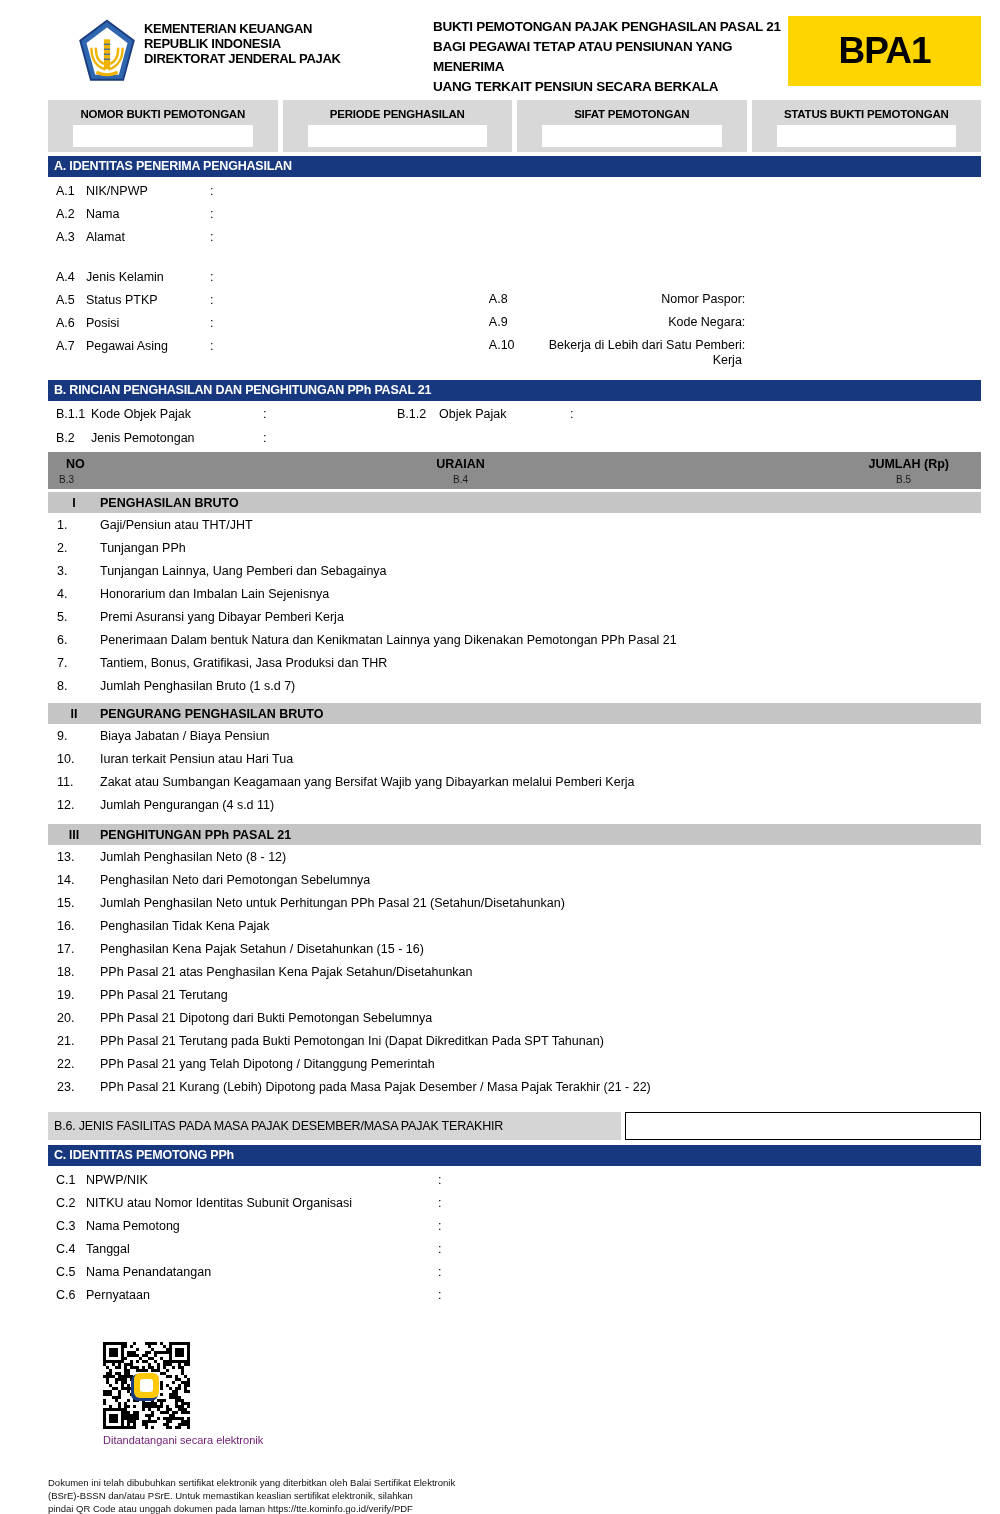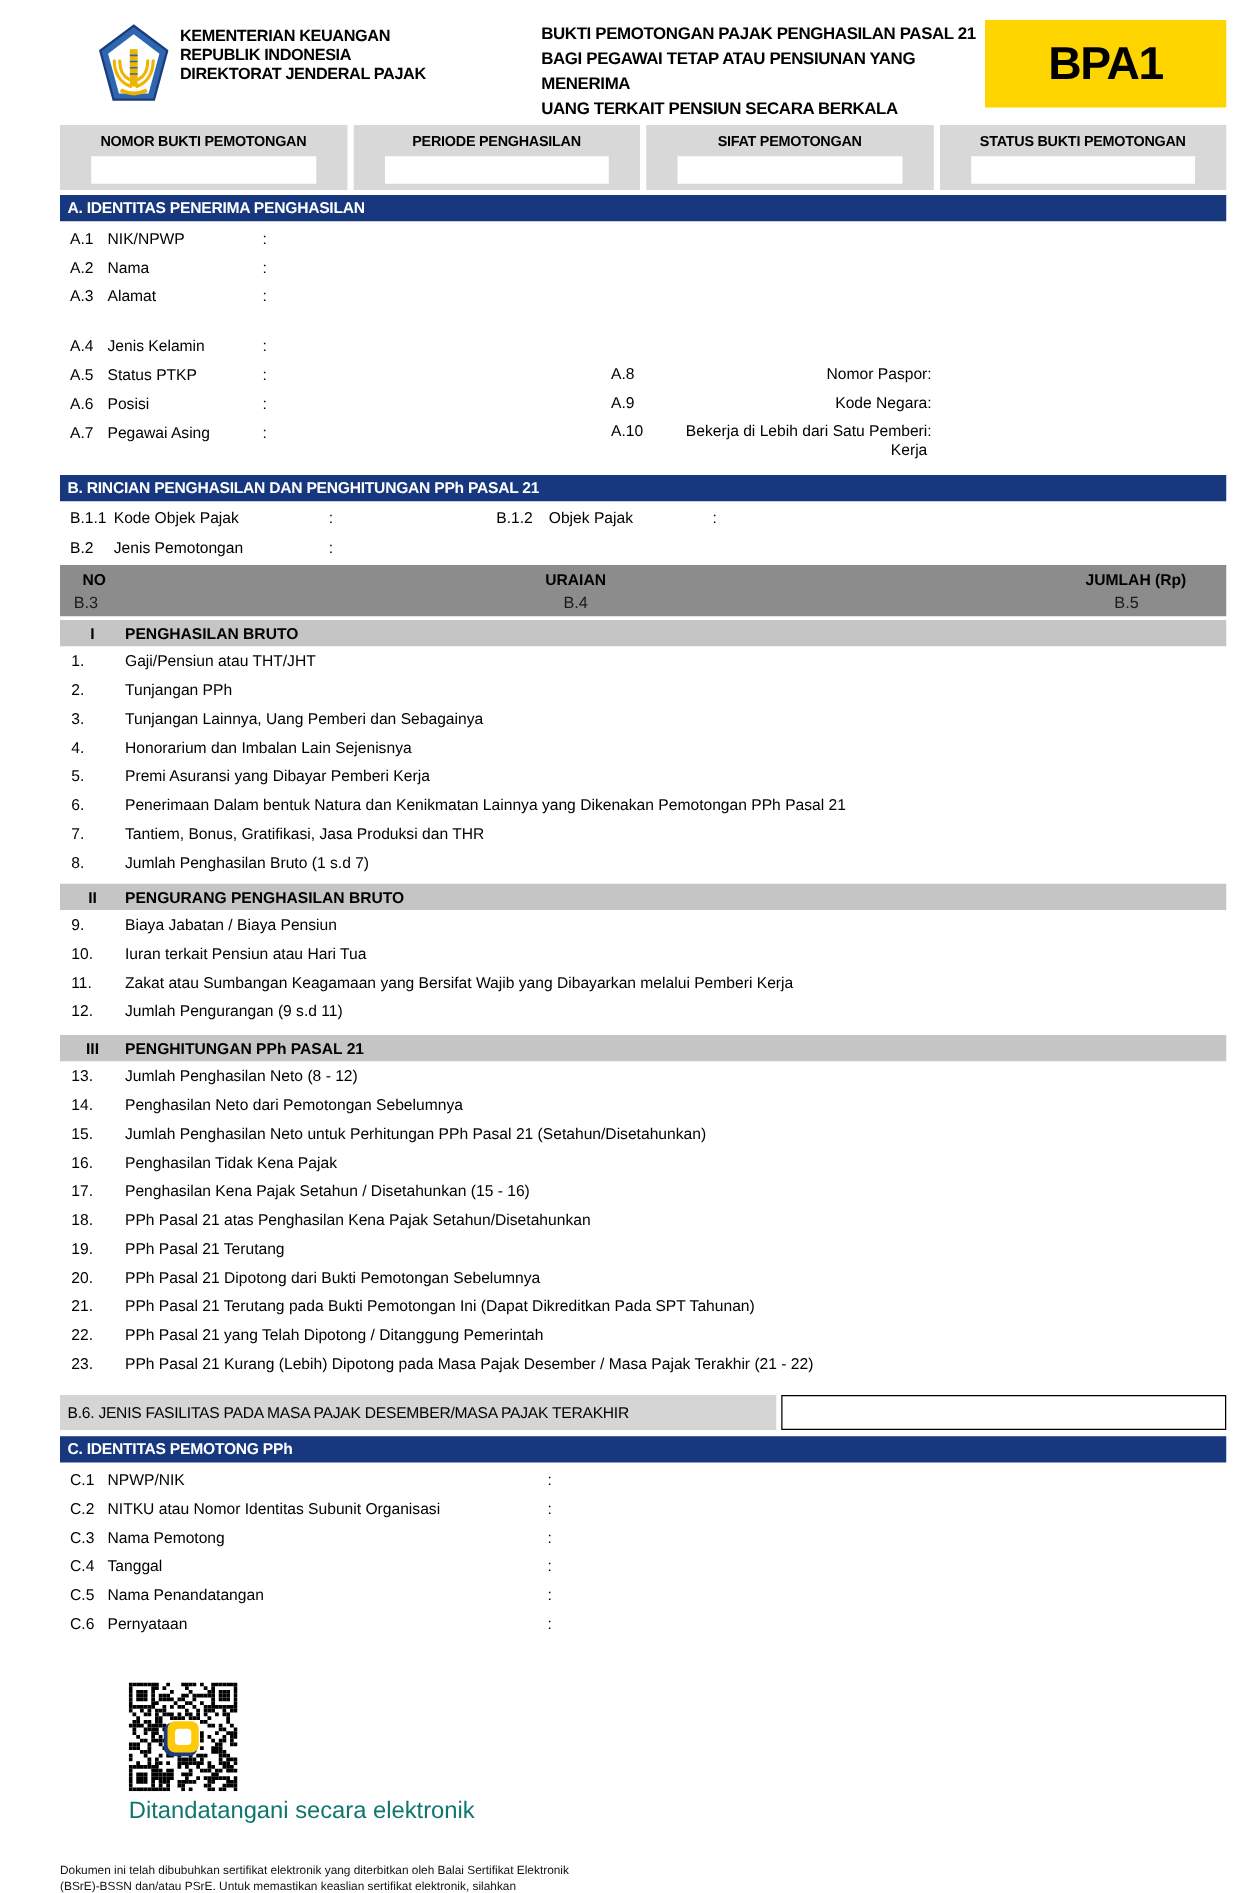--- a/index.html
+++ b/index.html
@@ -51,21 +51,21 @@
   .bgap { width: 124px; flex: none; }
   .bno2 { width: 42px; flex: none; }
   .blabel2 { width: 131px; flex: none; }
 
   
   .thead { margin-top: 3px; padding: 5px 0 4px; }
   .thead-main { display: flex; font-weight: bold; font-size: 12.5px; }
   .th-no { width: 52px; padding-left: 18px; flex: none; }
   .th-uraian { flex: 1; text-align: center; }
   .th-jumlah { width: 160px; flex: none; text-align: right; padding-right: 32px; }
-  .thead-sub { display: flex; font-size: 13px; margin-top: 3px; color: #1a1a1a; }
+  .thead-sub { display: flex; font-size: 10px; margin-top: 3px; color: #1a1a1a; }
   .ts-no { width: 52px; padding-left: 11px; flex: none; }
   .ts-uraian { flex: 1; text-align: center; }
   .ts-jumlah { width: 160px; flex: none; text-align: right; padding-right: 70px; }
 
   
   .gbar { display: flex; height: 21px; align-items: center; font-weight: bold; font-size: 12.5px; margin-top: 3px; }
   .gbar-ii { margin-top: 6px; }
   .gbar-iii { margin-top: 8px; }
   .g-roman { width: 52px; text-align: center; flex: none; }
   .trow { display: flex; height: 23px; align-items: center; font-size: 12.5px; }
@@ -76,21 +76,21 @@
   
   .b6-row { display: flex; margin-top: 14px; height: 28px; }
   .b6-bar { width: 573px; background: #D5D5D5; font-weight: normal; font-size: 12.5px; display: flex; align-items: center; padding-left: 6px; letter-spacing: -0.2px; }
   .b6-gap { width: 4px; }
   .b6-input { flex: 1; border: 1px solid #000; background: #fff; font-size: 12px; padding: 2px 4px; }
 
   
   .qr-wrap { position: relative; margin: 36px 0 0 55px; width: 87px; height: 87px; }
   .qr-logo { position: absolute; left: 31px; top: 31px; width: 25px; height: 25px; background: #FFC907; border-radius: 6px; box-shadow: -2px 2px 0 1px #1B3C7E; }
   .qr-logo::after { content: ""; position: absolute; left: 6px; top: 6px; width: 13px; height: 13px; background: #fff; border-radius: 3px; }
-  .esign-caption { margin: 5px 0 0 55px; color: #0f766e; font-size: 19px; }
+  .esign-caption { margin: 5px 0 0 55px; color: #701a75; font-size: 11px; }
   .disclaimer { margin-top: 30px; font-size: 9.5px; line-height: 13px; color: #111; }
 </style>
 </head>
 <body>
 
 <div class="page">
   <div class="content">
 
     <div class="header">
       <div class="logo">
@@ -310,21 +310,21 @@
         <span class="t-text">Iuran terkait Pensiun atau Hari Tua</span>
         <span class="t-amount"></span>
       </div>
     <div class="trow">
         <span class="t-no">11.</span>
         <span class="t-text">Zakat atau Sumbangan Keagamaan yang Bersifat Wajib yang Dibayarkan melalui Pemberi Kerja</span>
         <span class="t-amount"></span>
       </div>
     <div class="trow">
         <span class="t-no">12.</span>
-        <span class="t-text">Jumlah Pengurangan (9 s.d 11)</span>
+        <span class="t-text">Jumlah Pengurangan (4 s.d 11)</span>
         <span class="t-amount"></span>
       </div>
 
     <div class="gbar gbar-iii" style="background:#C5C5C5">
       <span class="g-roman">III</span>
       <span class="g-title">PENGHITUNGAN PPh PASAL 21</span>
     </div>
     <div class="trow">
         <span class="t-no">13.</span>
         <span class="t-text">Jumlah Penghasilan Neto (8 - 12)</span>

